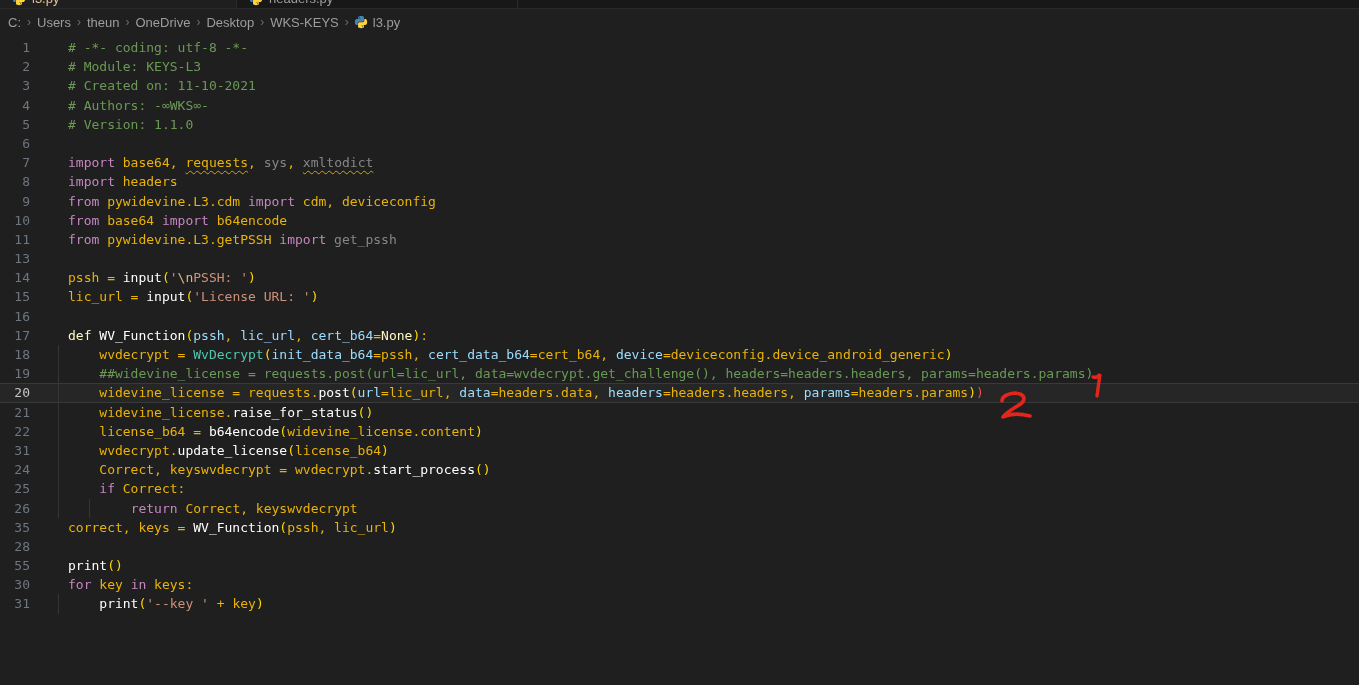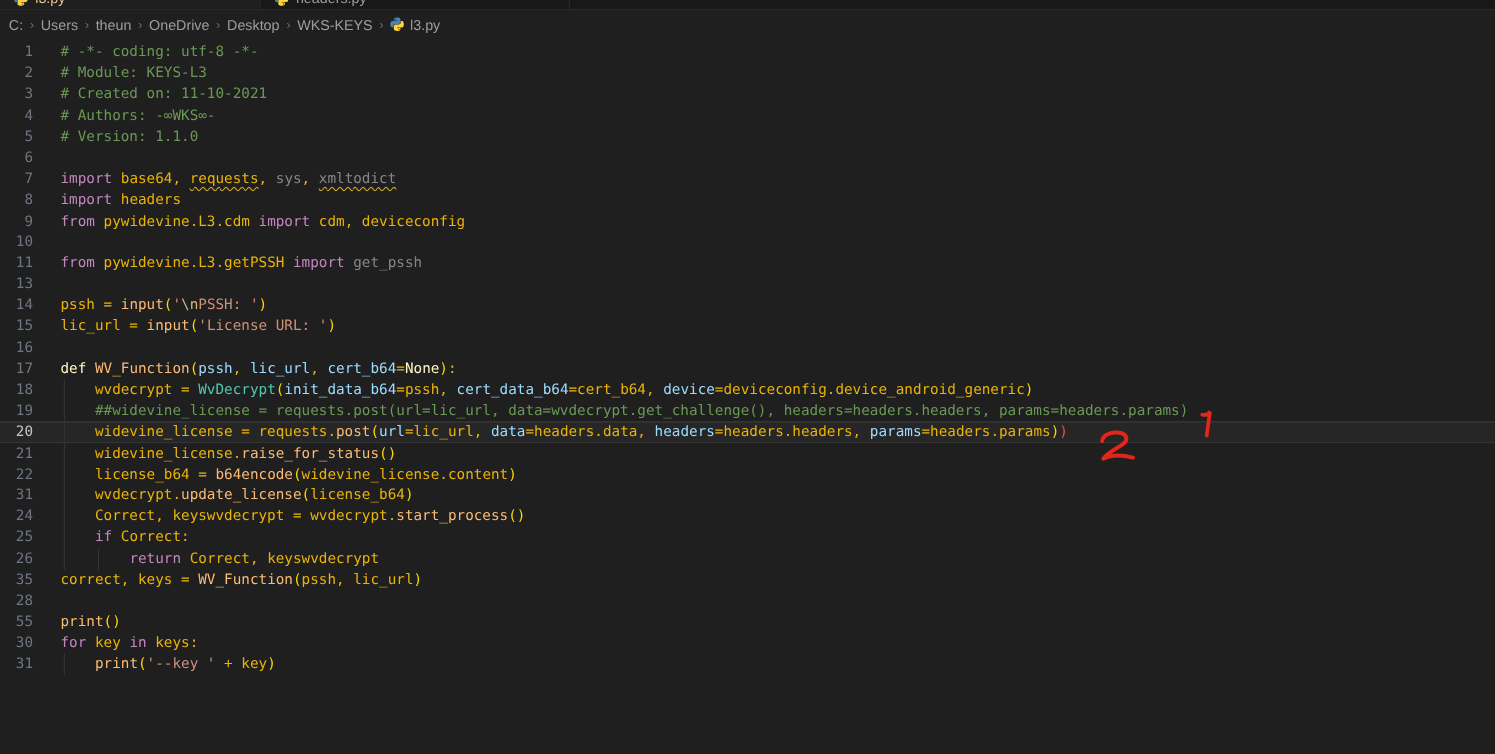--- a/index.html
+++ b/index.html
@@ -19,32 +19,32 @@
   .breadcrumb{height:26px;display:flex;align-items:center;padding-left:7px;background:#1f1f1f;
               font:13px "Liberation Sans",sans-serif;color:#9d9d9d;white-space:nowrap}
   .bc-item{padding:0 1px;cursor:pointer}
   .bc-sep{color:#6d6d6d;padding:0 5px;font-size:12px}
   .bc-file{display:flex;align-items:center;gap:5px}
 
   
   .code{position:relative;padding-top:3px;font:13px/19.2px "DejaVu Sans Mono","Liberation Mono",monospace}
   .line{position:relative;height:19.2px;white-space:pre}
   .line .num{position:absolute;left:0;top:0;width:30px;text-align:right;color:#6e7681}
-  .line .lc{position:absolute;left:55px;top:0}
+  .line .lc{position:absolute;left:68px;top:0}
   .line.active{background:rgba(255,255,255,0.035);
                box-shadow:inset 0 1px 0 rgba(255,255,255,0.09), inset 0 -1px 0 rgba(255,255,255,0.09)}
   .line.active .num{color:#c6c6c6}
   .gl{position:absolute;top:0;bottom:0;width:1px;background:#333638}
   .g0{left:58px}.g1{left:89px}
 
   
   .cmt{color:#6a9955}
   .kw{color:#c586c0}
   .kw2{color:#fef9c3}
-  .fn{color:#fdba74}
+  .fn{color:#ffffff}
   .cls{color:#4ec9b0}
   .pm{color:#9cdcfe}
   .st{color:#ce9178}
   .esc{color:#d7ba7d}
   .tx{color:#eab308}
   .dim{color:#868686}
   .br{color:#ffd700}
   .bre{color:#f14c4c}
   .sq{text-decoration:underline wavy #c8a51f;text-decoration-thickness:1px;text-underline-offset:3px}
 
@@ -101,21 +101,21 @@
   <div id="code-lines">
       <div class="line"><span class="num">1</span><span class="lc"><span class="cmt"># -*- coding: utf-8 -*-</span></span></div>
       <div class="line"><span class="num">2</span><span class="lc"><span class="cmt"># Module: KEYS-L3</span></span></div>
       <div class="line"><span class="num">3</span><span class="lc"><span class="cmt"># Created on: 11-10-2021</span></span></div>
       <div class="line"><span class="num">4</span><span class="lc"><span class="cmt"># Authors: -∞WKS∞-</span></span></div>
       <div class="line"><span class="num">5</span><span class="lc"><span class="cmt"># Version: 1.1.0</span></span></div>
       <div class="line"><span class="num">6</span><span class="lc"></span></div>
       <div class="line"><span class="num">7</span><span class="lc"><span class="kw">import</span><span class="tx"> base64, </span><span class="tx sq">requests</span><span class="tx">, </span><span class="dim">sys</span><span class="tx">, </span><span class="dim sq">xmltodict</span></span></div>
       <div class="line"><span class="num">8</span><span class="lc"><span class="kw">import</span><span class="tx"> headers</span></span></div>
       <div class="line"><span class="num">9</span><span class="lc"><span class="kw">from</span><span class="tx"> pywidevine.L3.cdm </span><span class="kw">import</span><span class="tx"> cdm, deviceconfig</span></span></div>
-      <div class="line"><span class="num">10</span></div>
+      <div class="line"><span class="num">10</span><span class="lc"><span class="kw">from</span><span class="tx"> base64 </span><span class="kw">import</span><span class="tx"> b64encode</span></span></div>
       <div class="line"><span class="num">11</span><span class="lc"><span class="kw">from</span><span class="tx"> pywidevine.L3.getPSSH </span><span class="kw">import</span><span class="dim"> get_pssh</span></span></div>
       <div class="line"><span class="num">13</span><span class="lc"></span></div>
       <div class="line"><span class="num">14</span><span class="lc"><span class="tx">pssh = </span><span class="fn">input</span><span class="br">(</span><span class="st">'</span><span class="esc">\n</span><span class="st">PSSH: '</span><span class="br">)</span></span></div>
       <div class="line"><span class="num">15</span><span class="lc"><span class="tx">lic_url = </span><span class="fn">input</span><span class="br">(</span><span class="st">'License URL: '</span><span class="br">)</span></span></div>
       <div class="line"><span class="num">16</span><span class="lc"></span></div>
       <div class="line"><span class="num">17</span><span class="lc"><span class="kw2">def </span><span class="fn">WV_Function</span><span class="br">(</span><span class="pm">pssh</span><span class="tx">, </span><span class="pm">lic_url</span><span class="tx">, </span><span class="pm">cert_b64</span><span class="tx">=</span><span class="kw2">None</span><span class="br">)</span><span class="tx">:</span></span></div>
       <div class="line"><i class="gl g0"></i><span class="num">18</span><span class="lc"><span class="tx">    wvdecrypt = </span><span class="cls">WvDecrypt</span><span class="br">(</span><span class="pm">init_data_b64</span><span class="tx">=pssh, </span><span class="pm">cert_data_b64</span><span class="tx">=cert_b64, </span><span class="pm">device</span><span class="tx">=deviceconfig.device_android_generic</span><span class="br">)</span></span></div>
       <div class="line"><i class="gl g0"></i><span class="num">19</span><span class="lc"><span class="cmt">    ##widevine_license = requests.post(url=lic_url, data=wvdecrypt.get_challenge(), headers=headers.headers, params=headers.params)</span></span></div>
       <div class="line active"><i class="gl g0"></i><span class="num">20</span><span class="lc"><span class="tx">    widevine_license = requests.</span><span class="fn">post</span><span class="br">(</span><span class="pm">url</span><span class="tx">=lic_url, </span><span class="pm">data</span><span class="tx">=headers.data, </span><span class="pm">headers</span><span class="tx">=headers.headers, </span><span class="pm">params</span><span class="tx">=headers.params</span><span class="br">)</span><span class="bre">)</span></span></div>
       <div class="line"><i class="gl g0"></i><span class="num">21</span><span class="lc"><span class="tx">    widevine_license.</span><span class="fn">raise_for_status</span><span class="br">()</span></span></div>

